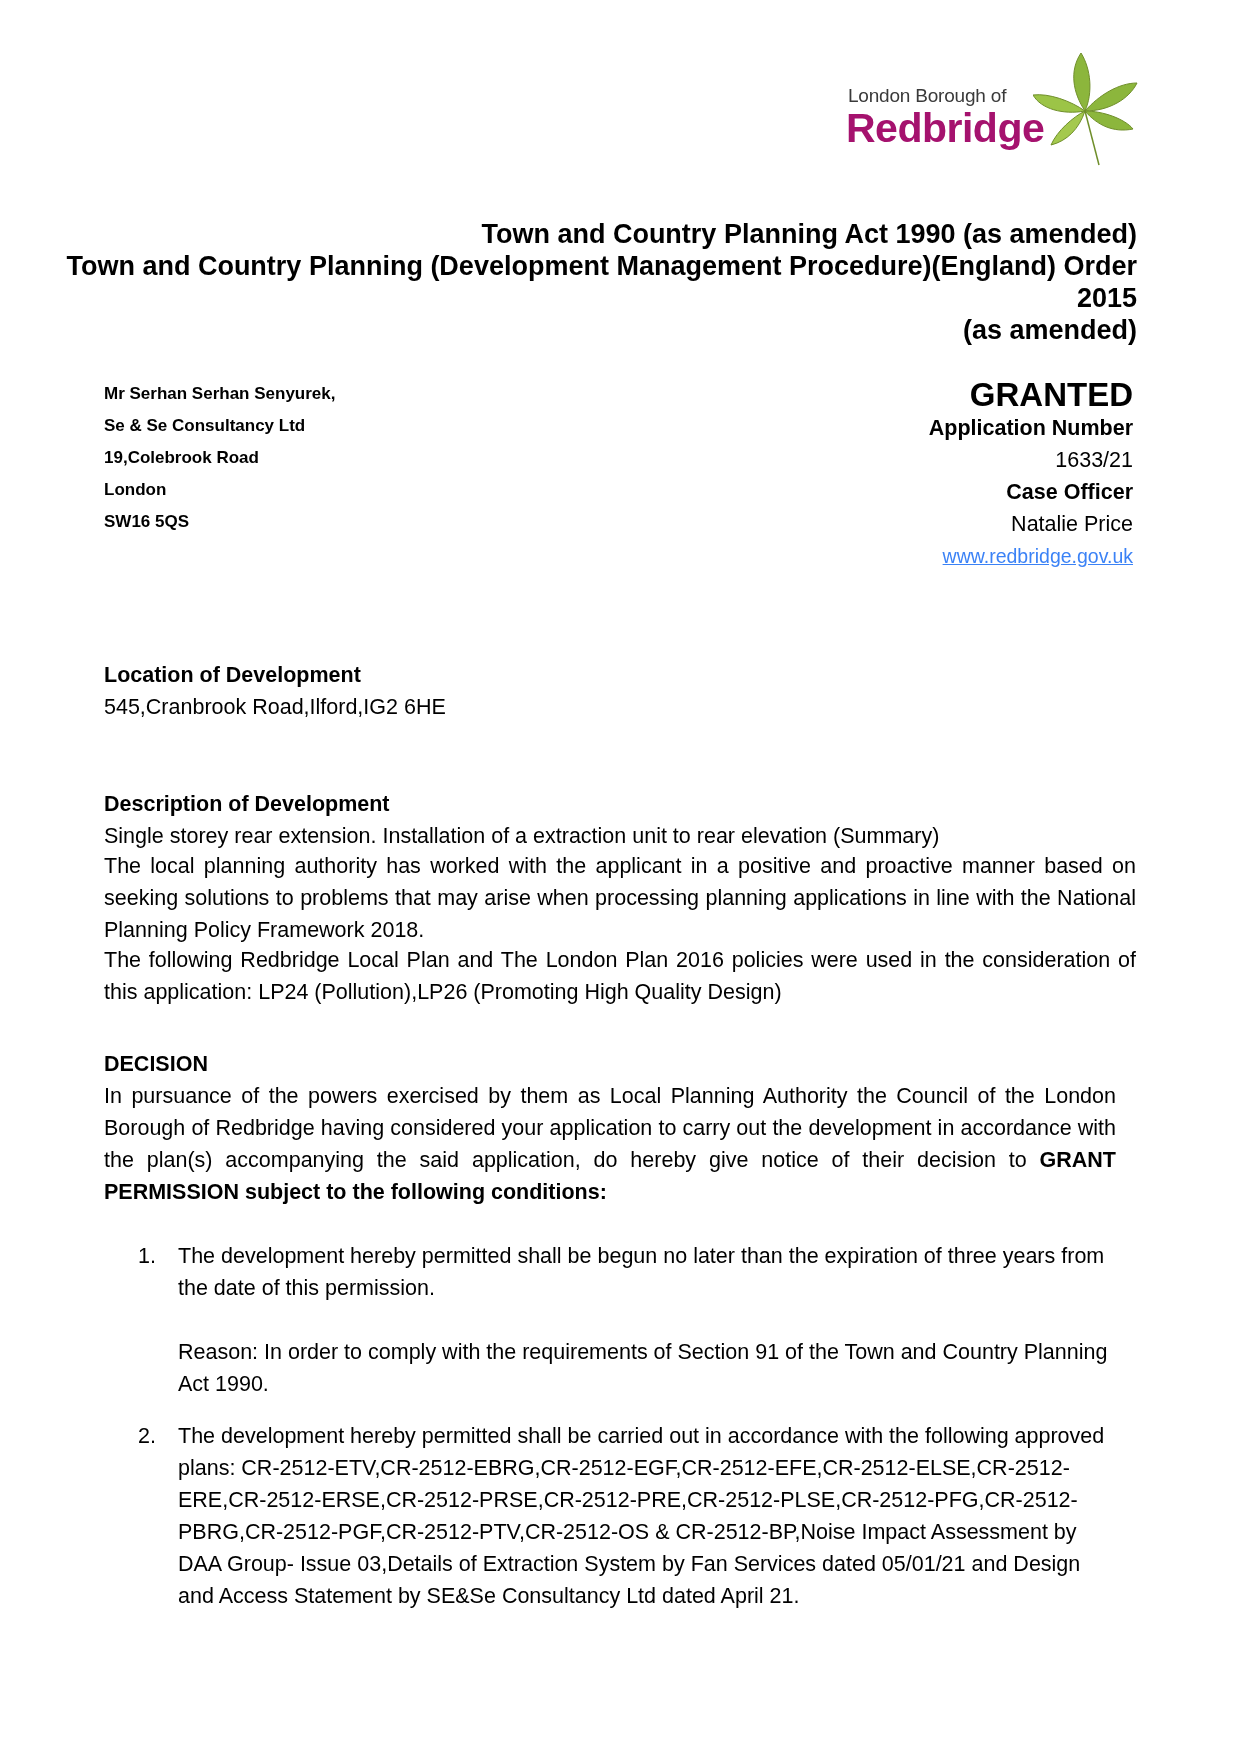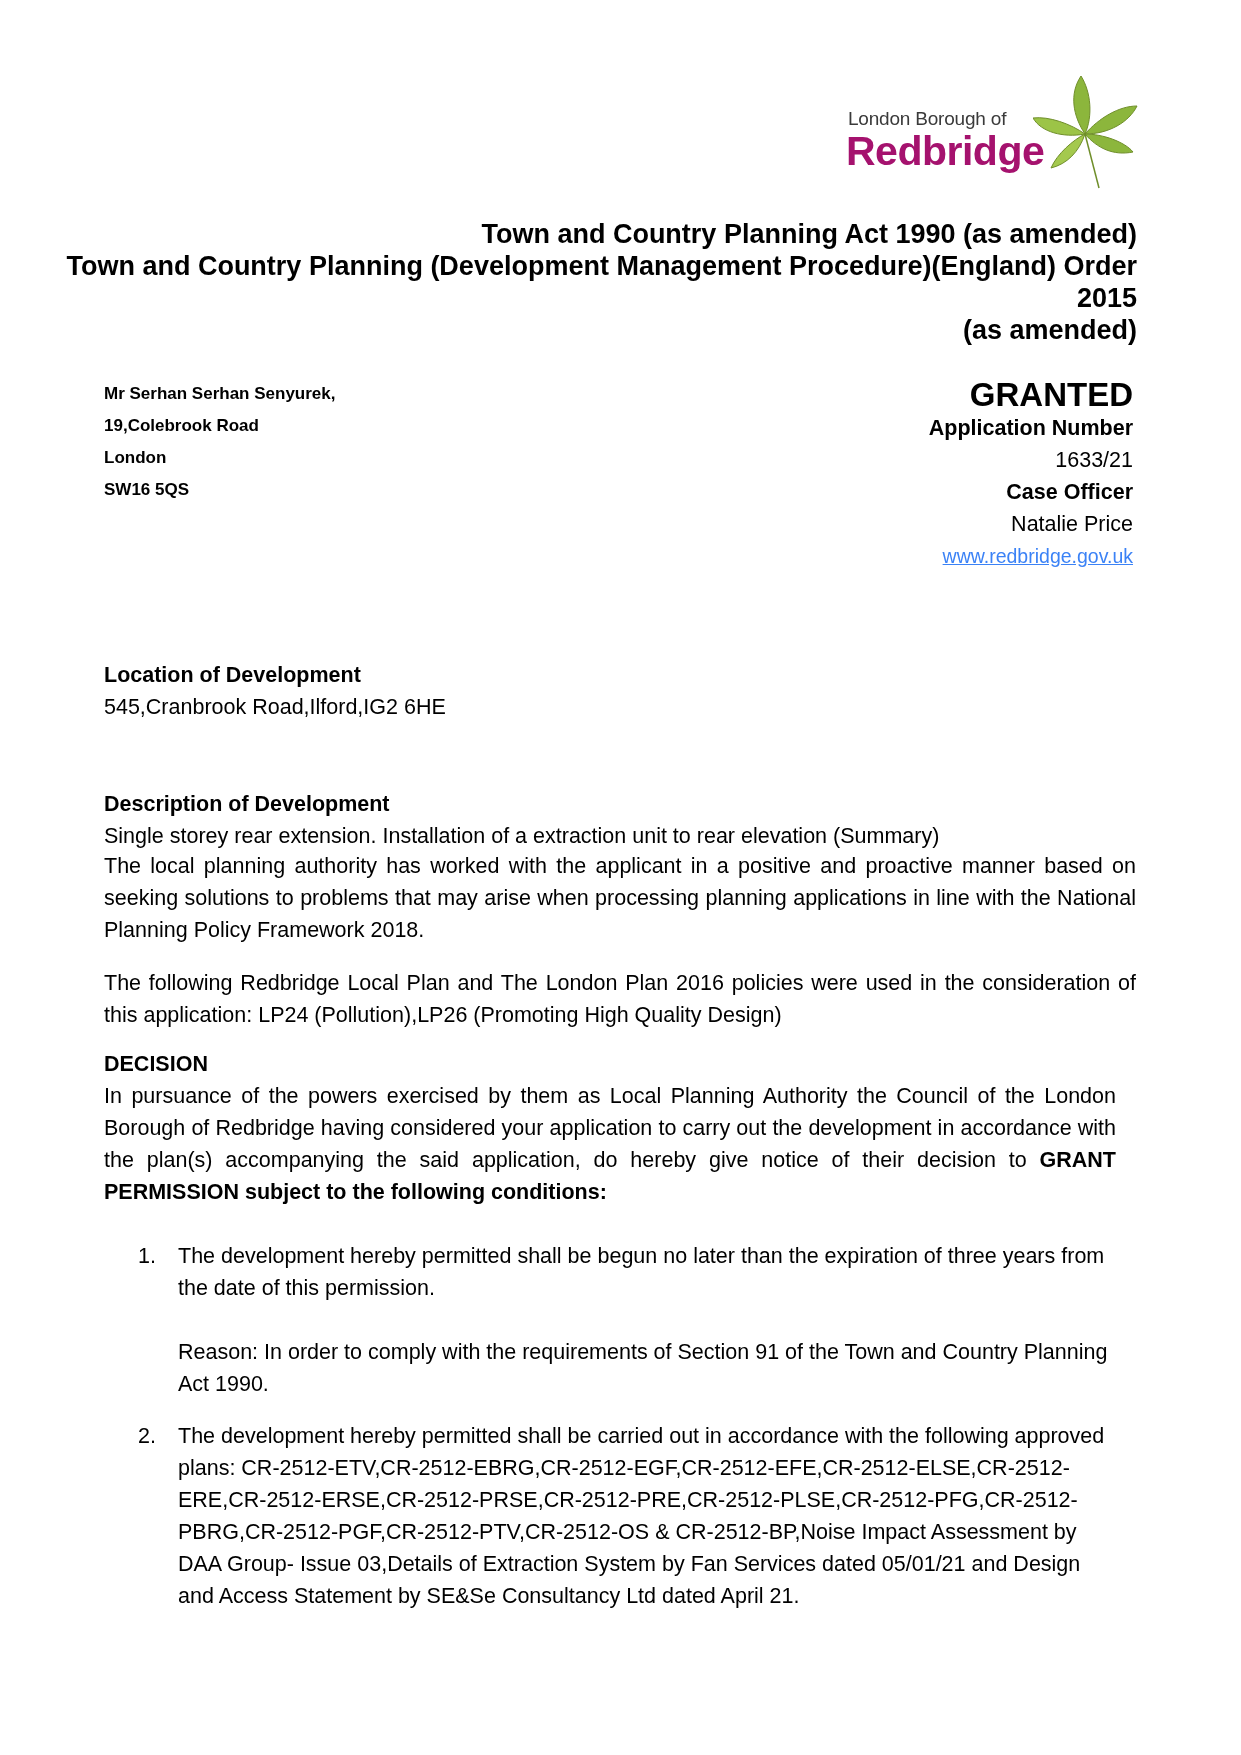--- a/index.html
+++ b/index.html
@@ -1,21 +1,21 @@
 <!DOCTYPE html>
 <html><head>
   <meta charset="utf-8">
   <style>
     html, body { margin: 0; padding: 0; background: #ffffff; }
     body {
       width: 1241px; height: 1755px; position: relative; overflow: hidden;
       font-family: "Liberation Sans", "DejaVu Sans", sans-serif;
       color: #000000;
     }
-    .logo { position: absolute; left: 848px; top: 76px; width: 290px; height: 115px; }
+    .logo { position: absolute; left: 848px; top: 53px; width: 290px; height: 115px; }
     .logo-small { position: absolute; left: 0; top: 32px; font-size: 19px; color: #3a3a3a; letter-spacing: -0.2px; }
     .logo-big { position: absolute; left: -2px; top: 52px; font-size: 41px; font-weight: bold; color: #a5126e; letter-spacing: -0.5px; }
     .logo-leaf { position: absolute; left: 185px; top: 0px; width: 105px; height: 115px; }
 
     .acts { position: absolute; right: 104px; top: 218px; text-align: right; font-weight: bold; font-size: 27px; line-height: 32px; }
 
     .address { position: absolute; left: 104px; top: 378px; font-weight: bold; font-size: 17px; line-height: 32px; }
     .meta { position: absolute; right: 108px; top: 378px; text-align: right; font-size: 21.5px; line-height: 32px; }
     .meta .granted { font-size: 33px; font-weight: bold; line-height: 34px; }
     .meta .lbl { font-weight: bold; }
@@ -49,20 +49,21 @@
 </div>
 
 <div class="acts">
   <div>Town and Country Planning Act 1990 (as amended)</div>
   <div>Town and Country Planning (Development Management Procedure)(England) Order 2015</div>
   <div>(as amended)</div>
 </div>
 
 <div class="address">
   <div>Mr Serhan Serhan Senyurek,</div>
+  <div>Se &amp; Se Consultancy Ltd</div>
   <div>19,Colebrook Road</div>
   <div>London</div>
   <div>SW16 5QS</div>
 </div>
 
 <div class="meta">
   <div class="granted">GRANTED</div>
   <div class="lbl">Application Number</div>
   <div>1633/21</div>
   <div class="lbl">Case Officer</div>
@@ -75,21 +76,21 @@
   <div>545,Cranbrook Road,Ilford,IG2 6HE</div>
 </div>
 
 <div class="body-text" style="top:754px;margin-top:34px;">
   <div class="h">Description of Development</div>
   <div>Single storey rear extension. Installation of a extraction unit to rear elevation (Summary)</div>
 </div>
 
 <div class="body-text just" style="top:850px;">The local planning authority has worked with the applicant in a positive and proactive manner based on seeking solutions to problems that may arise when processing planning applications in line with the National Planning Policy Framework 2018.</div>
 
-<div class="body-text just" style="top:967px;">The following Redbridge Local Plan and The London Plan 2016 policies were used in the consideration of this application: LP24 (Pollution),LP26 (Promoting High Quality Design)</div>
+<div class="body-text just" style="top:944px;">The following Redbridge Local Plan and The London Plan 2016 policies were used in the consideration of this application: LP24 (Pollution),LP26 (Promoting High Quality Design)</div>
 
 <div class="body-text" style="top:1048px; width:1012px;">
   <div class="h">DECISION</div>
   <p class="just"><span>In pursuance of the powers exercised by them as Local Planning Authority the Council of the London Borough of Redbridge having considered your application to carry out the development in accordance with the plan(s) accompanying the said application, do hereby give notice of their decision to </span><b>GRANT PERMISSION subject to the following conditions:</b></p>
 </div>
 
 <div class="cond" style="top:1240px;">
   <span class="num">1.</span>
   <div class="txt">The development hereby permitted shall be begun no later than the  expiration of three years from the date of this permission.</div>
   <div class="txt" style="margin-top:32px;">Reason: In order to comply with the requirements of Section 91 of the Town and Country Planning Act 1990.</div>

